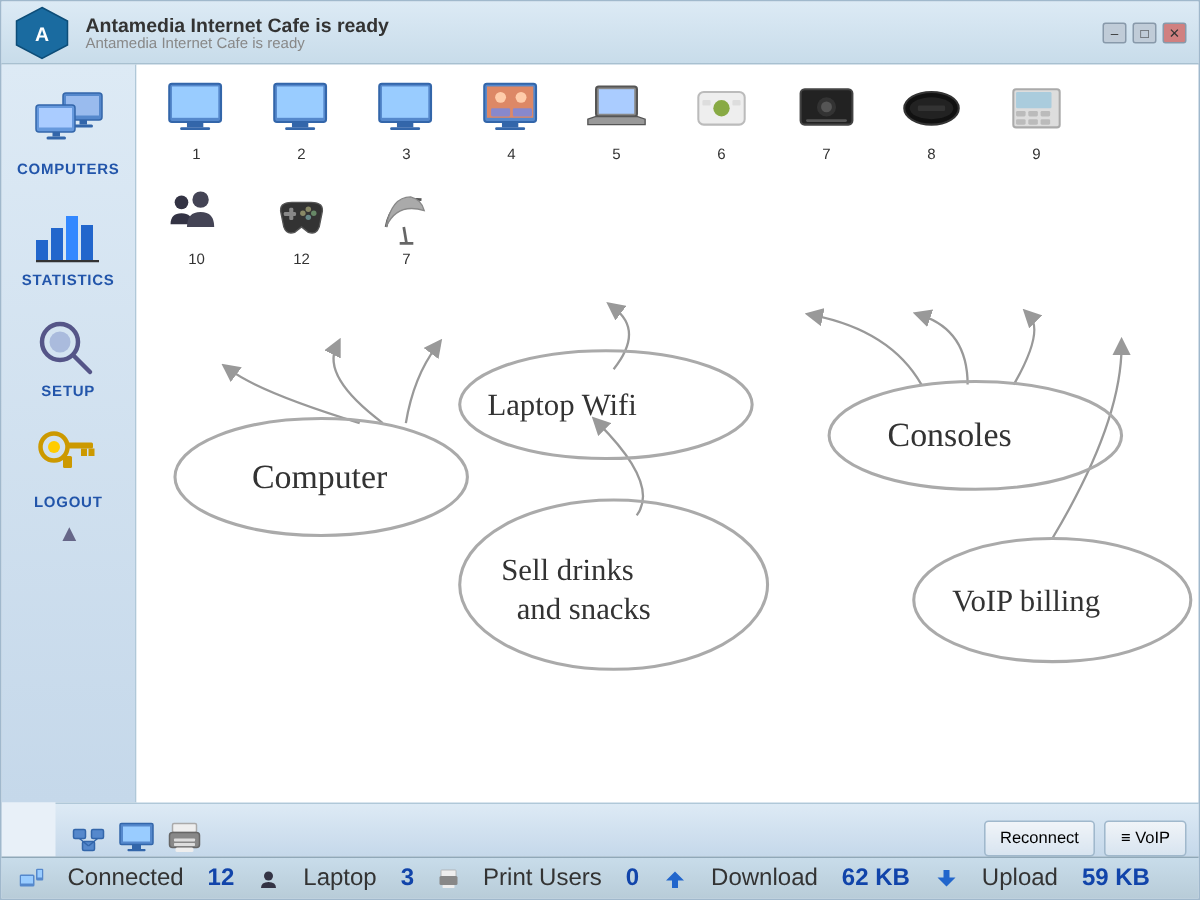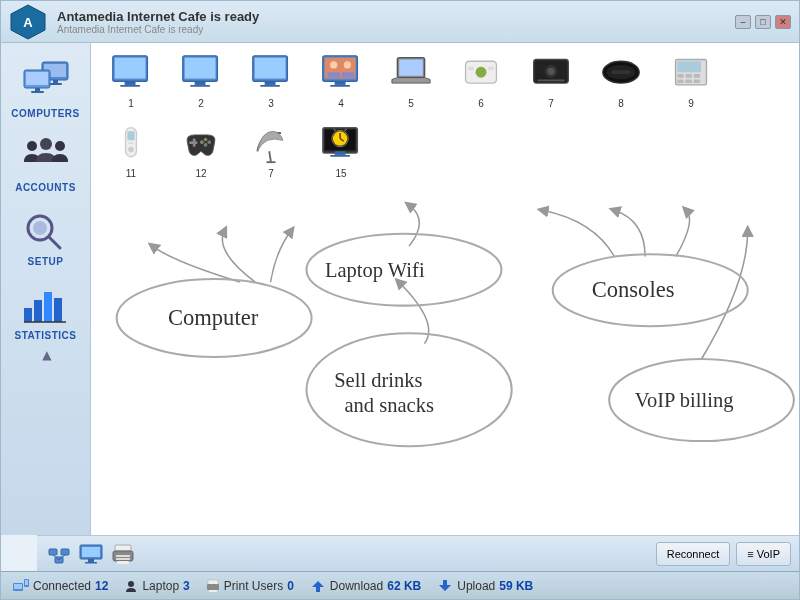--- a/index.html
+++ b/index.html
@@ -162,21 +162,21 @@
       font-size: 10px;
       color: #333;
     }
 
     
     .bottom-toolbar {
       height: 36px;
       background: linear-gradient(to bottom, #ddeaf5, #c5d8ea);
       border-top: 1px solid #b0c8d8;
       display: flex;
-      align-items: center;
+      align-items: flex-end;
       padding: 0 8px;
       gap: 6px;
       margin-left: 36px;
     }
 
     .toolbar-icons {
       display: flex;
       gap: 4px;
     }
 
@@ -212,23 +212,23 @@
       border-top: 1px solid #90a8b8;
       display: flex;
       align-items: center;
       padding: 0 12px;
       gap: 0;
     }
 
     .status-item {
       display: flex;
       align-items: center;
-      gap: 4px;
+      gap: 16px;
       padding: 0 16px 0 0;
-      font-size: 12px;
+      font-size: 16px;
       color: #333;
       justify-content: space-between;
     }
 
     .status-value {
       font-weight: bold;
       color: #1144aa;
     }
   </style>
 </head>
@@ -274,61 +274,61 @@
 
             <rect x="4" y="12" width="26" height="18" rx="2" fill="#6699dd" stroke="#3366aa" stroke-width="1"></rect>
             <rect x="6" y="14" width="22" height="13" fill="#aaccff"></rect>
             <rect x="15" y="30" width="5" height="3" fill="#3366aa"></rect>
             <rect x="11" y="33" width="13" height="2" fill="#3366aa" rx="1"></rect>
           </svg>
         </div>
         <div class="sidebar-label">COMPUTERS</div>
       </div>
 
-      <div class="sidebar-item">
-        <div class="sidebar-icon icon-accounts">
-          <svg viewBox="0 0 52 46" width="52" height="46">
-
-            <circle cx="12" cy="14" r="5" fill="#334"></circle>
-            <path d="M4 30 Q4 22 12 22 Q20 22 20 30" fill="#334"></path>
-            <circle cx="26" cy="12" r="6" fill="#445"></circle>
-            <path d="M16 30 Q16 21 26 21 Q36 21 36 30" fill="#445"></path>
-            <circle cx="40" cy="14" r="5" fill="#334"></circle>
-            <path d="M32 30 Q32 22 40 22 Q48 22 48 30" fill="#334"></path>
-          </svg>
-        </div>
-        <div class="sidebar-label">ACCOUNTS</div>
-      </div>
-
-
-      <div class="sidebar-item">
-        <div class="sidebar-icon icon-setup">
-          <svg viewBox="0 0 52 46" width="52" height="46">
-
-            <circle cx="20" cy="22" r="12" fill="none" stroke="#558" stroke-width="3"></circle>
-            <circle cx="20" cy="22" r="7" fill="#aabbdd"></circle>
-            <line x1="29" y1="31" x2="40" y2="42" stroke="#558" stroke-width="3" stroke-linecap="round"></line>
-          </svg>
-        </div>
-        <div class="sidebar-label">SETUP</div>
-      </div>
+
 
       <div class="sidebar-item">
         <div class="sidebar-icon icon-stats">
           <svg viewBox="0 0 52 46" width="52" height="46">
             <rect x="4" y="28" width="8" height="14" fill="#2266cc"></rect>
             <rect x="14" y="20" width="8" height="22" fill="#2266cc"></rect>
             <rect x="24" y="12" width="8" height="30" fill="#3388ff"></rect>
             <rect x="34" y="18" width="8" height="24" fill="#2266cc"></rect>
             <line x1="4" y1="42" x2="46" y2="42" stroke="#333" stroke-width="1.5"></line>
           </svg>
         </div>
         <div class="sidebar-label">STATISTICS</div>
       </div>
 
+      <div class="sidebar-item">
+        <div class="sidebar-icon icon-setup">
+          <svg viewBox="0 0 52 46" width="52" height="46">
+
+            <circle cx="20" cy="22" r="12" fill="none" stroke="#558" stroke-width="3"></circle>
+            <circle cx="20" cy="22" r="7" fill="#aabbdd"></circle>
+            <line x1="29" y1="31" x2="40" y2="42" stroke="#558" stroke-width="3" stroke-linecap="round"></line>
+          </svg>
+        </div>
+        <div class="sidebar-label">SETUP</div>
+      </div>
+
+      <div class="sidebar-item">
+        <div class="sidebar-icon icon-logout">
+          <svg viewBox="0 0 52 46" width="52" height="46">
+
+            <circle cx="16" cy="18" r="9" fill="none" stroke="#cc9900" stroke-width="3"></circle>
+            <circle cx="16" cy="18" r="4" fill="#ffcc00"></circle>
+            <rect x="24" y="15" width="18" height="4" fill="#cc9900" rx="1"></rect>
+            <rect x="34" y="19" width="4" height="5" fill="#cc9900"></rect>
+            <rect x="39" y="19" width="4" height="5" fill="#cc9900"></rect>
+            <rect x="22" y="24" width="6" height="8" fill="#cc9900" rx="1"></rect>
+          </svg>
+        </div>
+        <div class="sidebar-label">LOGOUT</div>
+      </div>
 
       <div style="margin-top:2px;font-size:12px;color:#668;transform:rotate(-90deg);">▶</div>
 
     </div>
 
     <div class="content">
 
       <div style="position:absolute;top:5px;left:5px;right:5px;display:flex;flex-wrap:nowrap;">
 
         <div class="device-item">
@@ -442,32 +442,32 @@
               <rect x="28" y="28" width="7" height="4" fill="#bbb" rx="1"></rect>
             </svg>
           </div>
           <div class="device-num">9</div>
         </div>
 
       </div>
 
       <div style="position:absolute;top:75px;left:5px;right:5px;display:flex;flex-wrap:nowrap;">
 
-
-        <div class="device-item">
-          <div class="device-icon">
-            <svg viewBox="0 0 50 44" width="46" height="40">
-              <rect x="19" y="4" width="12" height="32" rx="6" fill="#eee" stroke="#ccc" stroke-width="1.5"></rect>
-              <rect x="21" y="8" width="8" height="10" fill="#aaccdd" rx="1"></rect>
-              <circle cx="25" cy="28" r="3" fill="#ccc"></circle>
-              <rect x="22" y="20" width="6" height="2" fill="#ddd" rx="1"></rect>
-            </svg>
-          </div>
-          <div class="device-num">11</div>
-        </div>
+        <div class="device-item">
+          <div class="device-icon">
+            <svg viewBox="0 0 50 44" width="46" height="40">
+              <circle cx="14" cy="12" r="5" fill="#334"></circle>
+              <path d="M6 28 Q6 20 14 20 Q22 20 22 28" fill="#334"></path>
+              <circle cx="28" cy="10" r="6" fill="#445"></circle>
+              <path d="M18 30 Q18 19 28 19 Q38 19 38 30" fill="#445"></path>
+            </svg>
+          </div>
+          <div class="device-num">10</div>
+        </div>
+
 
         <div class="device-item">
           <div class="device-icon">
             <svg viewBox="0 0 50 44" width="46" height="40">
               <path d="M10 20 Q8 12 18 12 L32 12 Q42 12 40 20 L38 30 Q36 36 30 34 L25 30 L20 34 Q14 36 12 30 Z" fill="#333" stroke="#555" stroke-width="1"></path>
               <rect x="16" y="16" width="3" height="9" fill="#888" rx="1"></rect>
               <rect x="12" y="19" width="9" height="3" fill="#888" rx="1"></rect>
               <circle cx="30" cy="17" r="2" fill="#886"></circle>
               <circle cx="34" cy="20" r="2" fill="#686"></circle>
               <circle cx="30" cy="23" r="2" fill="#688"></circle>
@@ -486,37 +486,20 @@
               <path d="M10 30 Q18 12 38 18 Q36 10 28 8 Q14 8 10 30 Z" fill="#aaa" stroke="#888" stroke-width="1"></path>
 
               <line x1="23" y1="30" x2="25" y2="42" stroke="#666" stroke-width="2"></line>
 
               <line x1="20" y1="42" x2="30" y2="42" stroke="#666" stroke-width="2"></line>
             </svg>
           </div>
           <div class="device-num">7</div>
         </div>
 
-        <div class="device-item">
-          <div class="device-icon">
-            <svg viewBox="0 0 50 44" width="46" height="40">
-              <rect x="5" y="4" width="38" height="28" rx="2" fill="#333" stroke="#555" stroke-width="1.5"></rect>
-              <rect x="7" y="6" width="34" height="23" fill="#111"></rect>
-              <circle cx="24" cy="16" r="9" fill="none" stroke="#888" stroke-width="1"></circle>
-              <circle cx="24" cy="16" r="8" fill="#ffcc00"></circle>
-              <line x1="24" y1="16" x2="24" y2="10" stroke="#333" stroke-width="1.5"></line>
-              <line x1="24" y1="16" x2="28" y2="19" stroke="#333" stroke-width="1.5"></line>
-              <line x1="19" y1="8" x2="17" y2="5" stroke="#555" stroke-width="2"></line>
-              <line x1="29" y1="8" x2="31" y2="5" stroke="#555" stroke-width="2"></line>
-              <rect x="18" y="30" width="12" height="4" fill="#3366aa"></rect>
-              <rect x="13" y="34" width="22" height="2" fill="#3366aa" rx="1"></rect>
-            </svg>
-          </div>
-          <div class="device-num">15</div>
-        </div>
 
       </div>
 
       <div style="position:absolute;top:140px;left:0;right:0;bottom:0;">
         <svg width="100%" height="100%" viewBox="0 0 690 310" preserveAspectRatio="xMidYMid meet">
 
           <path d="M 145 80 Q 80 60 60 45" fill="none" stroke="#999" stroke-width="1.5" marker-end="url(#arr)"></path>
           <path d="M 160 80 Q 120 50 130 30" fill="none" stroke="#999" stroke-width="1.5" marker-end="url(#arr)"></path>
           <path d="M 175 80 Q 180 50 195 30" fill="none" stroke="#999" stroke-width="1.5" marker-end="url(#arr)"></path>
 

